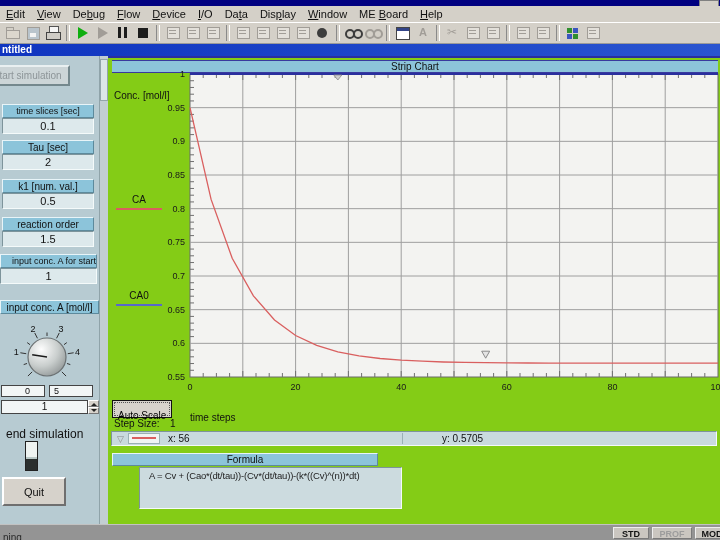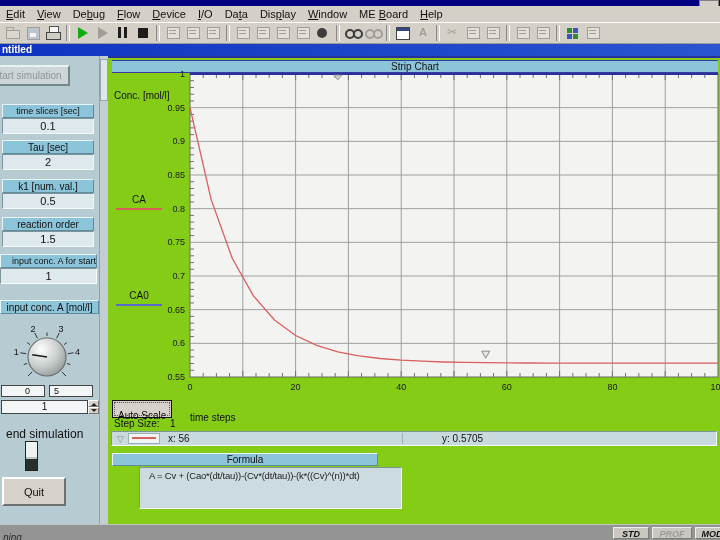--- a/index.html
+++ b/index.html
@@ -91,21 +91,21 @@
   .cursor-sample::after{content:"";position:absolute;left:3px;right:3px;top:3px;height:2px;background:#d95f5f;}
   .cursor-x{margin-left:8px;}
   .cursor-y{position:absolute;left:330px;}
   .cursor-div{position:absolute;left:290px;top:1px;bottom:1px;width:1px;background:#9ab0b4;}
   .formula-h{position:absolute;left:4px;top:397px;width:266px;height:13px;background:#8cc4da;border:1px solid;
              border-color:#e8f4f8 #5d8a9c #5d8a9c #e8f4f8;font-size:10px;text-align:center;line-height:12px;box-sizing:border-box;}
   .formula-box{position:absolute;left:4px;top:411px;width:263px;height:42px;background:#ccdbdf;border:1px solid;
                border-color:#7d949b #f4fafa #f4fafa #7d949b;font-size:9.5px;letter-spacing:-0.2px;
                padding:2px 9px;box-sizing:border-box;color:#222;margin-left:27px;}
   
-  .statusbar{position:absolute;left:0;top:524px;width:720px;height:16px;background:#949494;border-top:1px solid #c2c2c2;box-sizing:border-box;font-style:italic;}
+  .statusbar{position:absolute;left:0;top:524px;width:720px;height:16px;background:#949494;border-top:1px solid #c2c2c2;box-sizing:border-box;}
   .status-left{position:absolute;left:3px;top:7px;font-size:10px;color:#2a2a2a;}
   .status-cells{position:absolute;left:610px;top:2px;display:flex;}
   .scell{height:12px;line-height:12px;font-size:9px;font-weight:bold;text-align:center;background:#cac6c0;
          border:1px solid;border-color:#efefef #7a7a7a #7a7a7a #efefef;margin-left:3px;box-sizing:border-box;}
   .scell.off{color:#9c9c9c;}
   u{text-decoration:underline;}
 </style>
 </head>
 <body>
 

